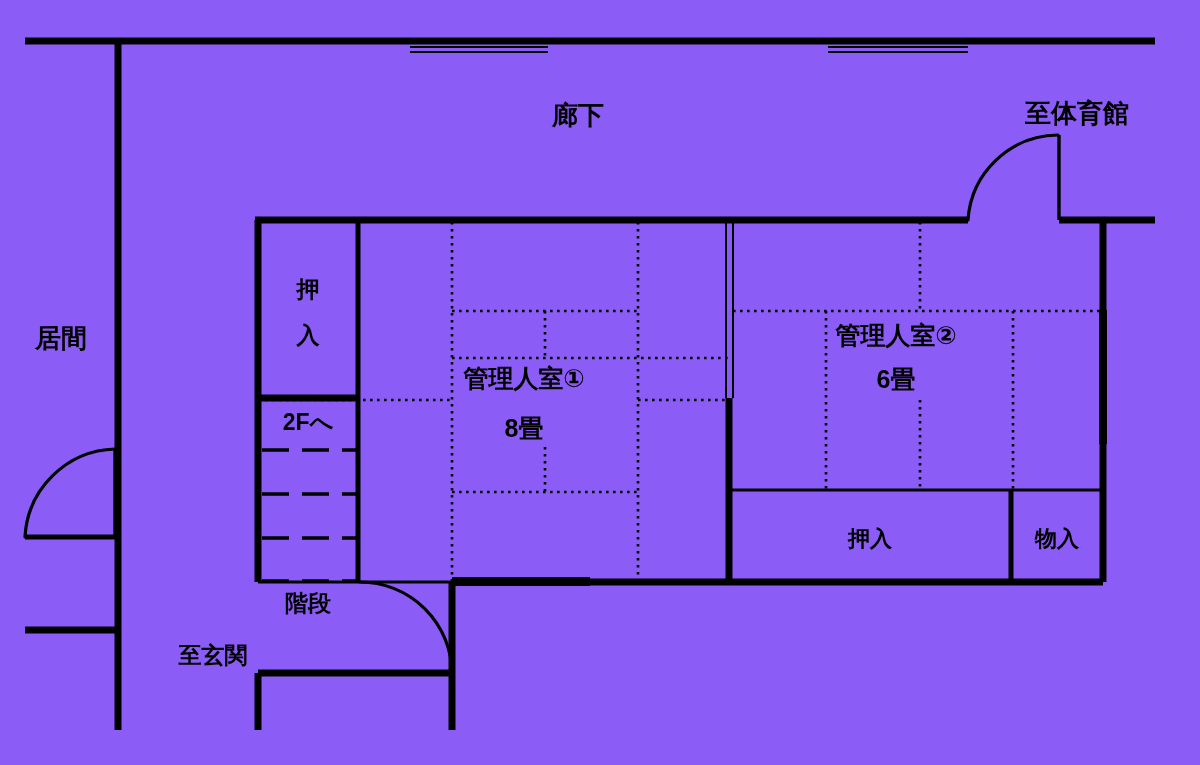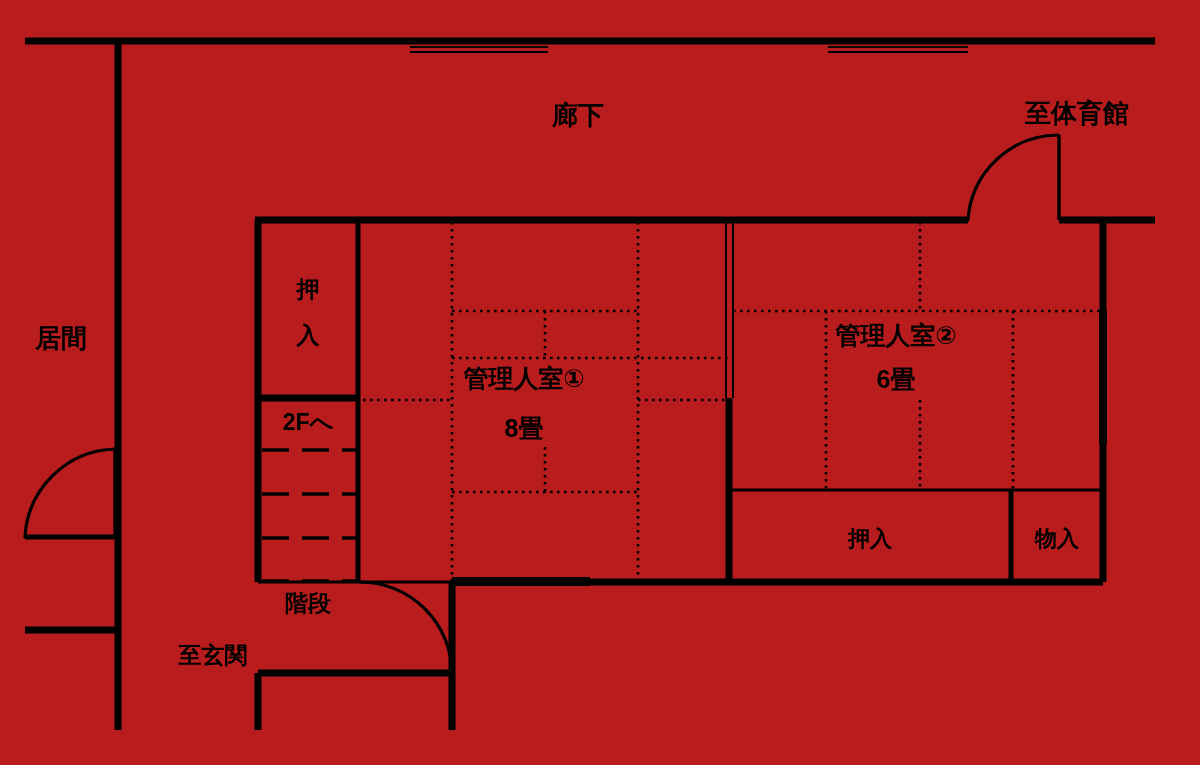--- a/index.html
+++ b/index.html
@@ -11,21 +11,21 @@
   body {
     width: 1200px;
     height: 765px;
     font-family: "Liberation Sans", "DejaVu Sans", sans-serif;
     overflow: hidden;
   }
   #floorplan-root {
     position: relative;
     width: 1200px;
     height: 765px;
-    background: #b91c1c;
+    background: #8b5cf6;
   }
   svg#plan {
     position: absolute;
     left: 0;
     top: 0;
     width: 1200px;
     height: 765px;
     display: block;
   }
   .wall-thick {

